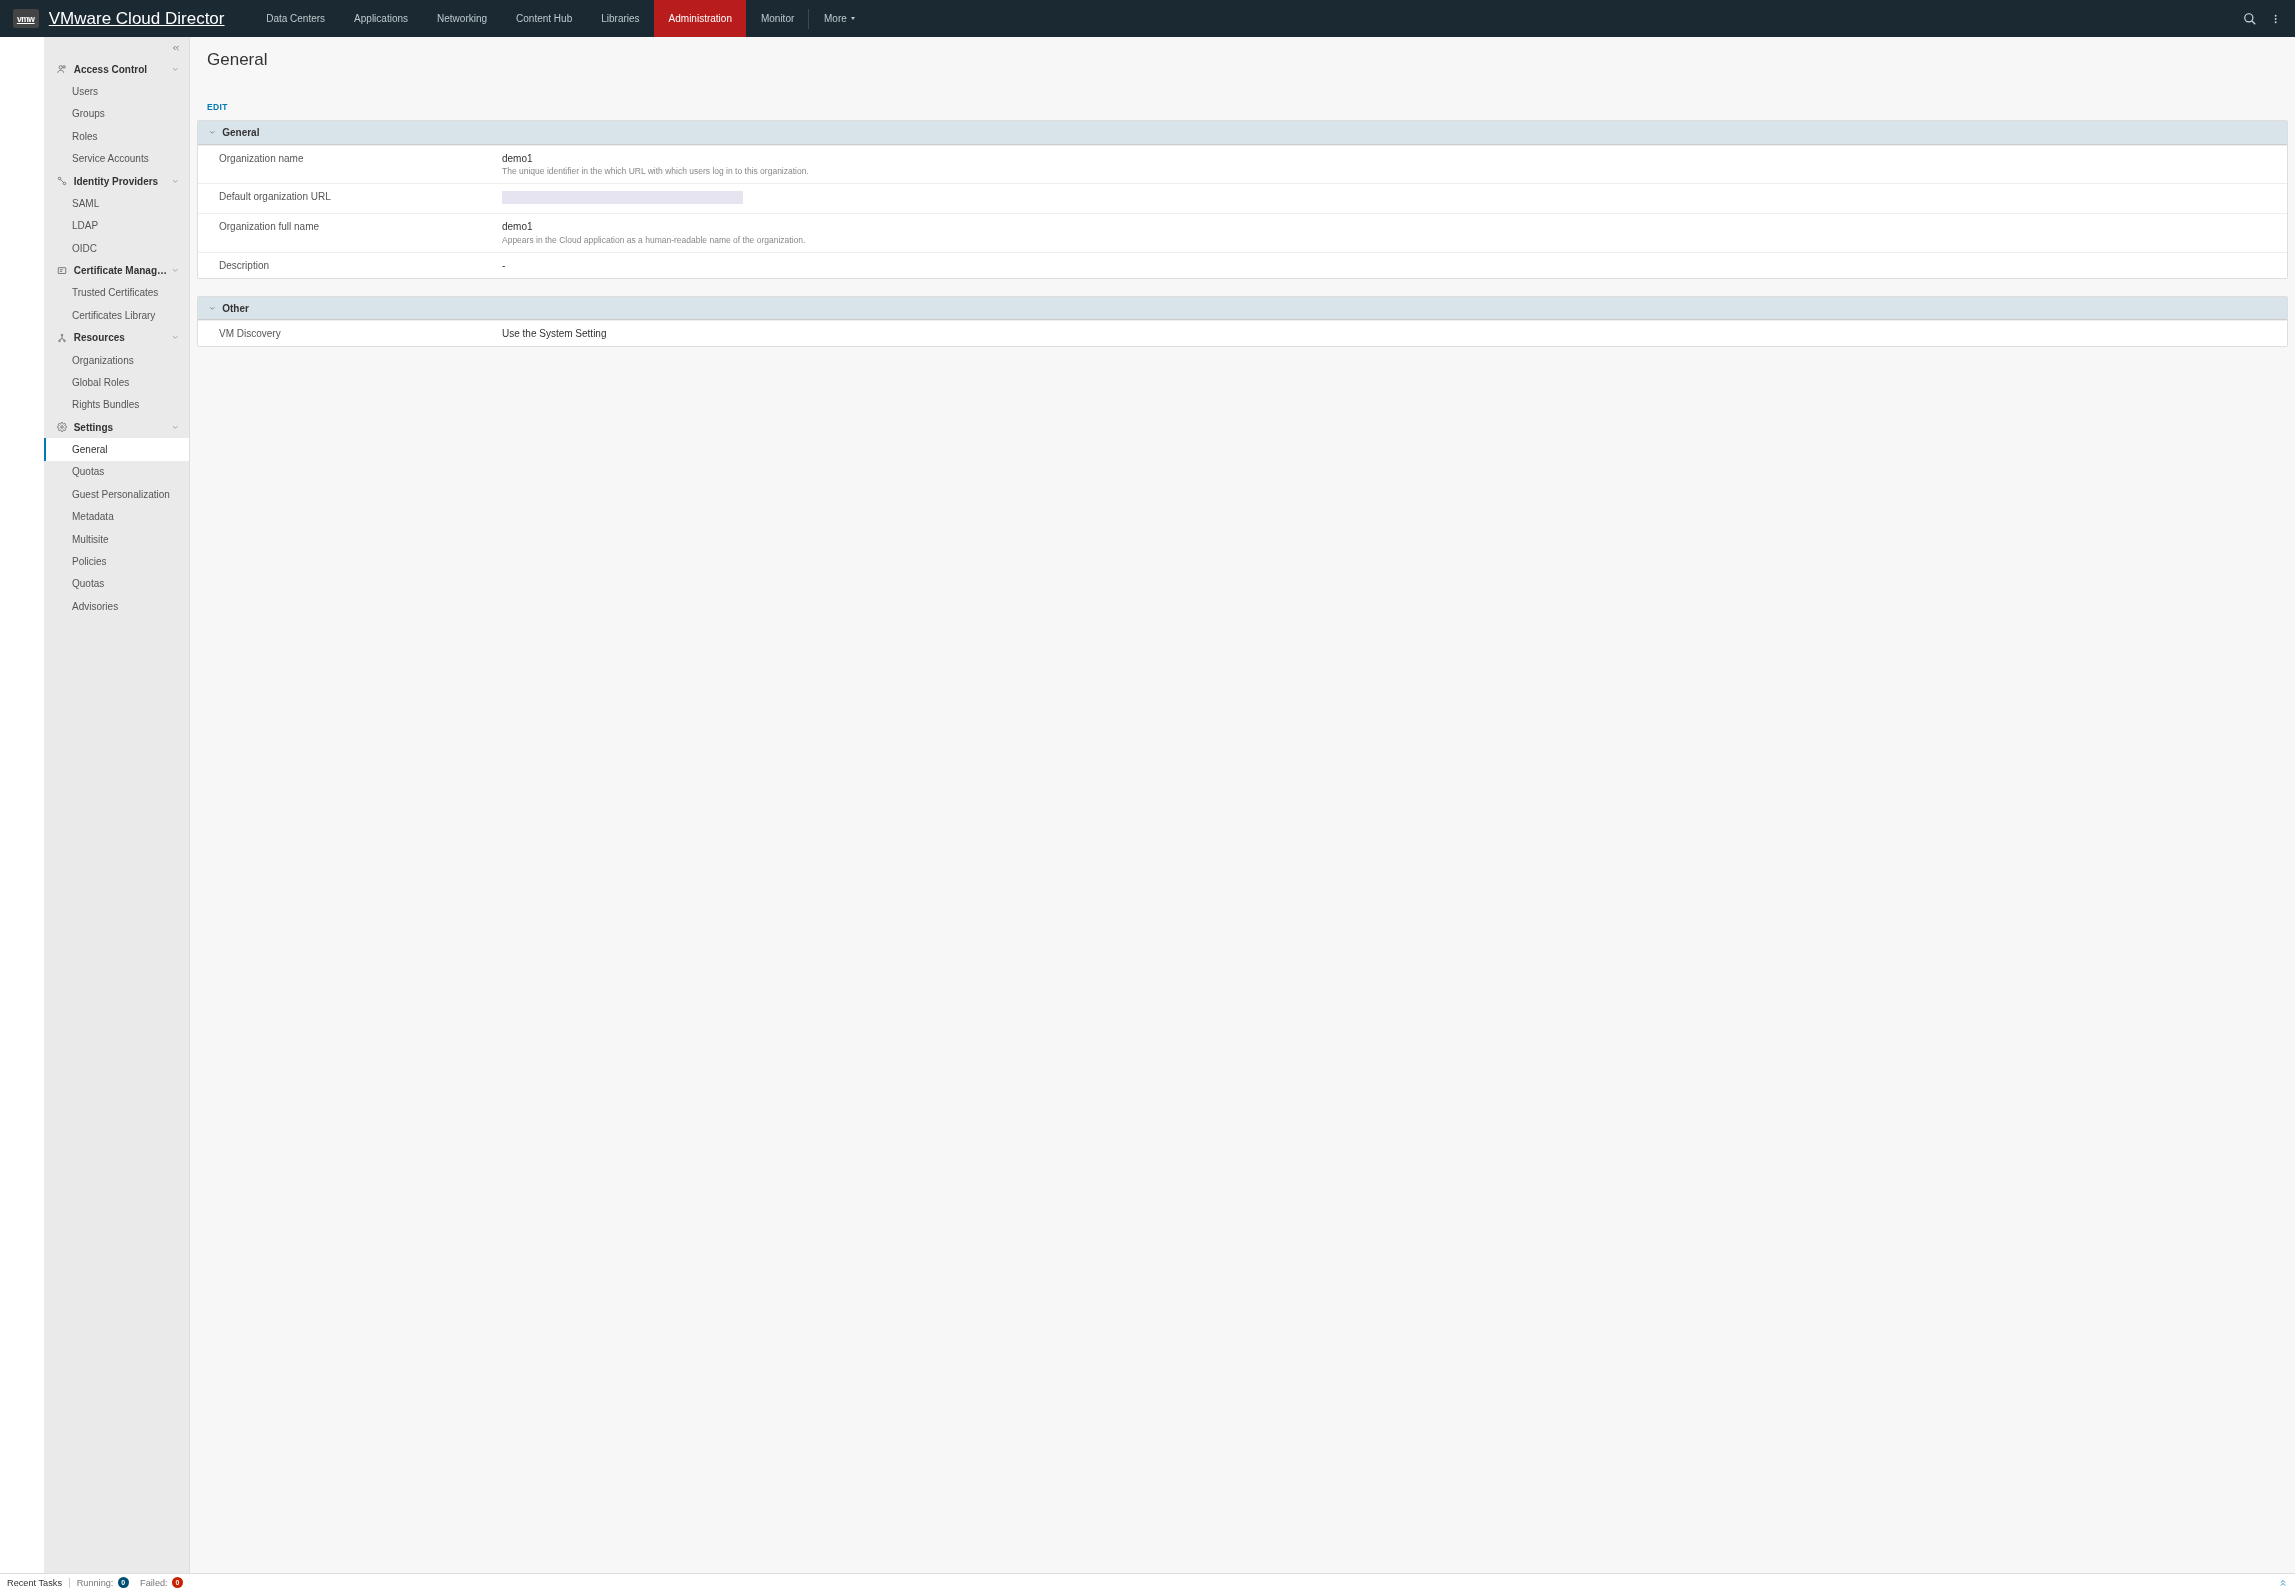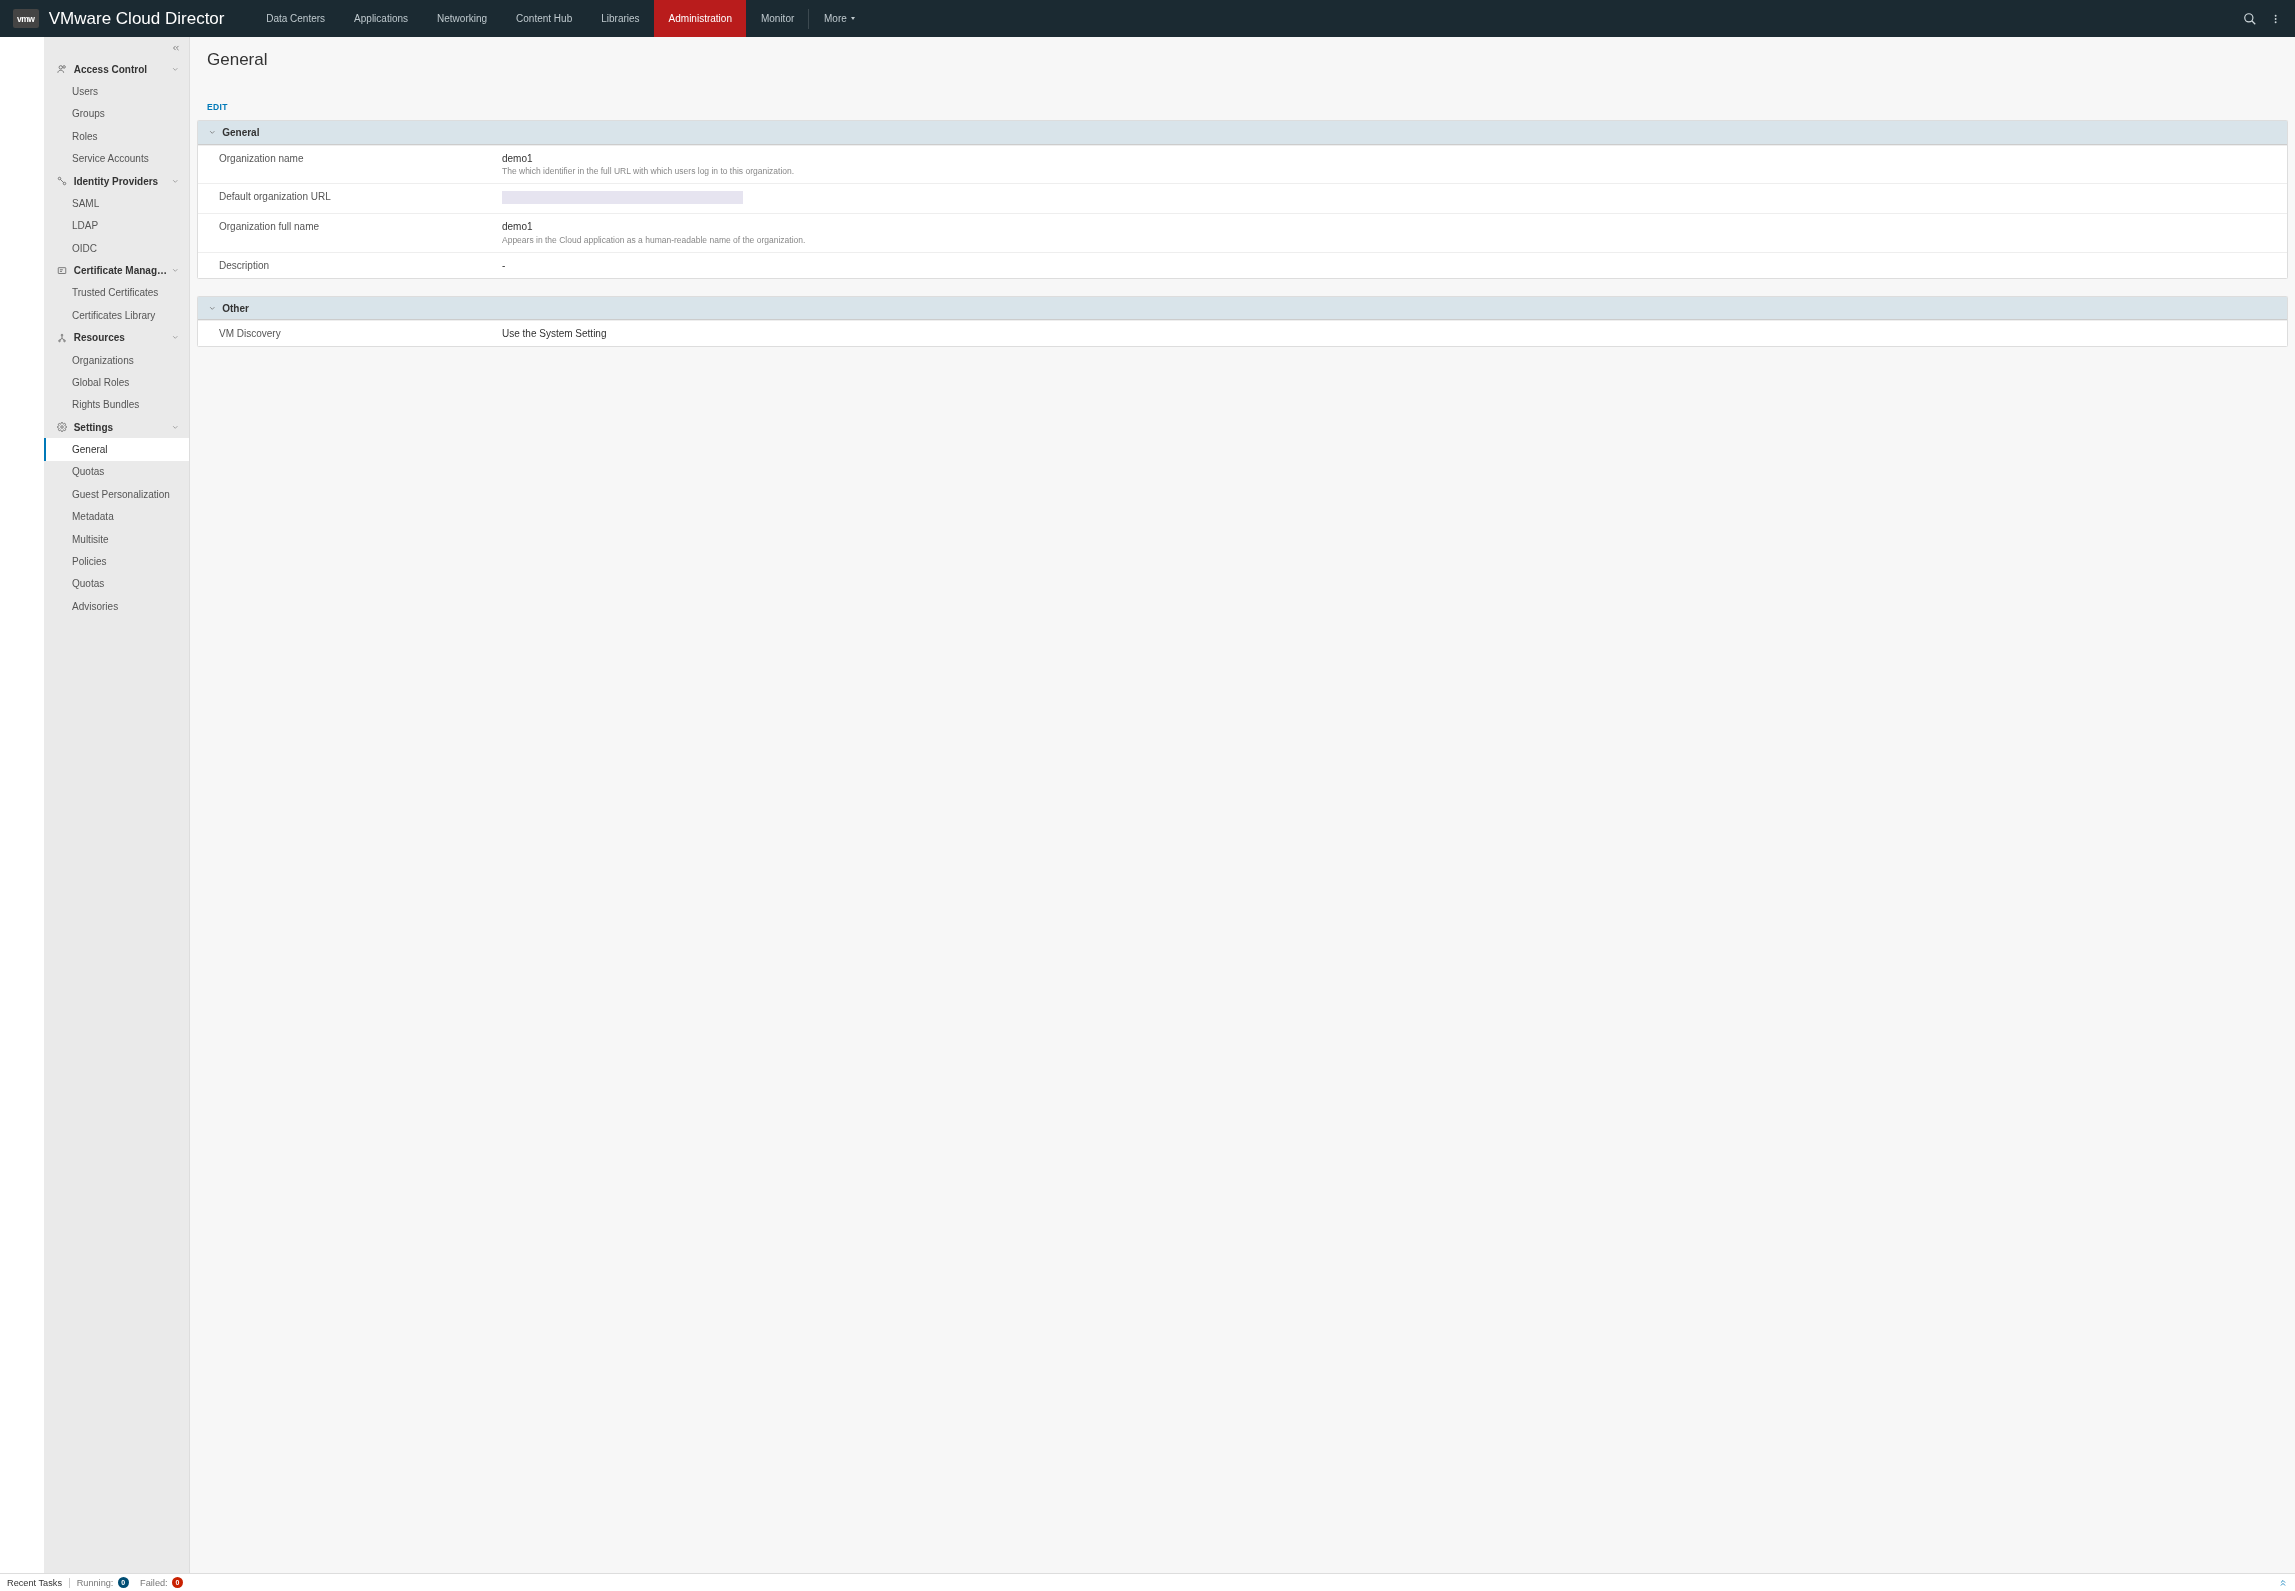--- a/index.html
+++ b/index.html
@@ -1,21 +1,21 @@
 <!DOCTYPE html>
 <html><head>
 <meta charset="utf-8">
 <style>
   * { box-sizing: border-box; margin: 0; padding: 0; }
   html, body { height: 100%; font-family: "Segoe UI", Arial, sans-serif; font-size: 10px; color: #333; background: #fff; }
   body { display: flex; flex-direction: column; }
 
   
   .topnav { background: #1b2a32; color: #fff; display: flex; align-items: center; height: 37px; }
-  .brand { display: flex; align-items: center; padding: 0 12.7px; gap: 10px; }
+  .brand { display: flex; align-items: center; padding: 0 12.7px; gap: 10px; text-decoration: underline; }
   .brand-logo { background: #444; color: #fff; font-size: 8.5px; font-weight: bold; padding: 4.2px 4.2px; border-radius: 2.1px; letter-spacing: -0.4px; }
   .brand-title { font-size: 17px; font-weight: 400; white-space: nowrap; text-align: right; }
   .navtabs { display: flex; align-items: stretch; height: 100%; margin-left: 14px; }
   .navtab { display: flex; align-items: center; padding: 0 14px; color: #bfc9ce; cursor: pointer; font-size: 10px; border-left: 0.7px solid rgba(255,255,255,0.0); }
   .navtab.active { background: #b91c1c; color: #fff; }
   .navsep { width: 0.7px; background: rgba(255,255,255,0.15); margin: 8.5px 0; }
   .nav-spacer { flex: 1; }
   .nav-right { display: flex; align-items: center; gap: 12.7px; padding-right: 14px; color: #cfd8dc; }
   .icon-btn { cursor: pointer; display: inline-flex; }
   .chev-down::after { content: ""; display:inline-block; margin-left:4.2px; width:0; height:0; border-left:2.8px solid transparent; border-right:2.8px solid transparent; border-top:3.5px solid currentColor; vertical-align: middle; }
@@ -235,21 +235,21 @@
             <svg width="8.5" height="8.5" viewBox="0 0 24 24" fill="none" stroke="currentColor" stroke-width="2">
               <polyline points="6 9 12 15 18 9"></polyline>
             </svg>
           </span>
         <span>General</span>
       </div>
       <div class="panel-row">
         <div class="panel-label">Organization name</div>
         <div class="panel-value">
           <div>demo1</div>
-          <div class="panel-help">The which identifier in the full URL with which users log in to this organization.</div>
+          <div class="panel-help">The unique identifier in the which URL with which users log in to this organization.</div>
         </div>
       </div>
       <div class="panel-row">
         <div class="panel-label">Default organization URL</div>
         <div class="panel-value">
           <span class="redacted"></span>
         </div>
       </div>
       <div class="panel-row">
         <div class="panel-label">Organization full name</div>

